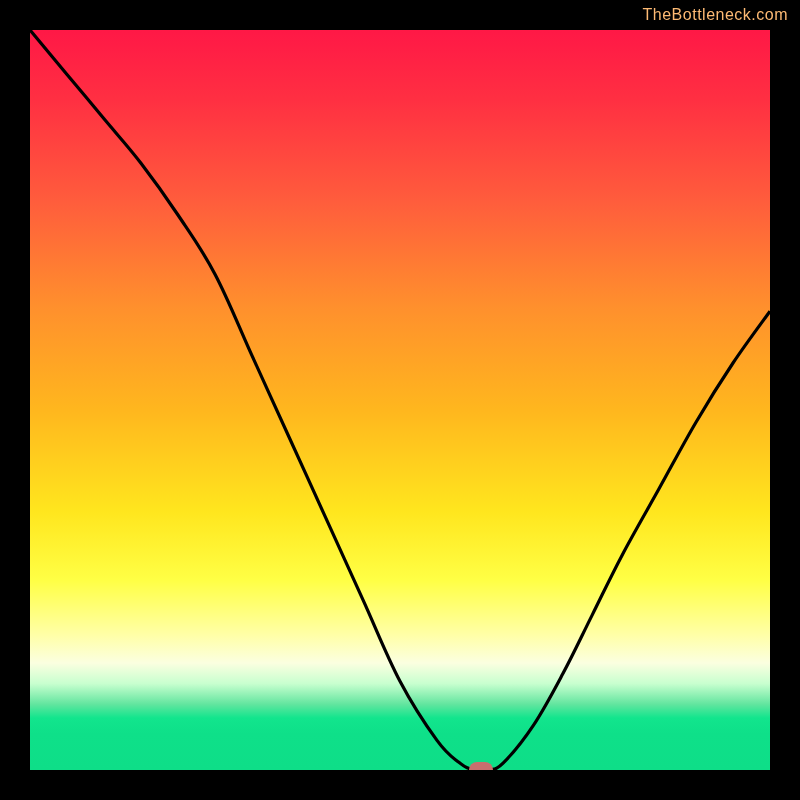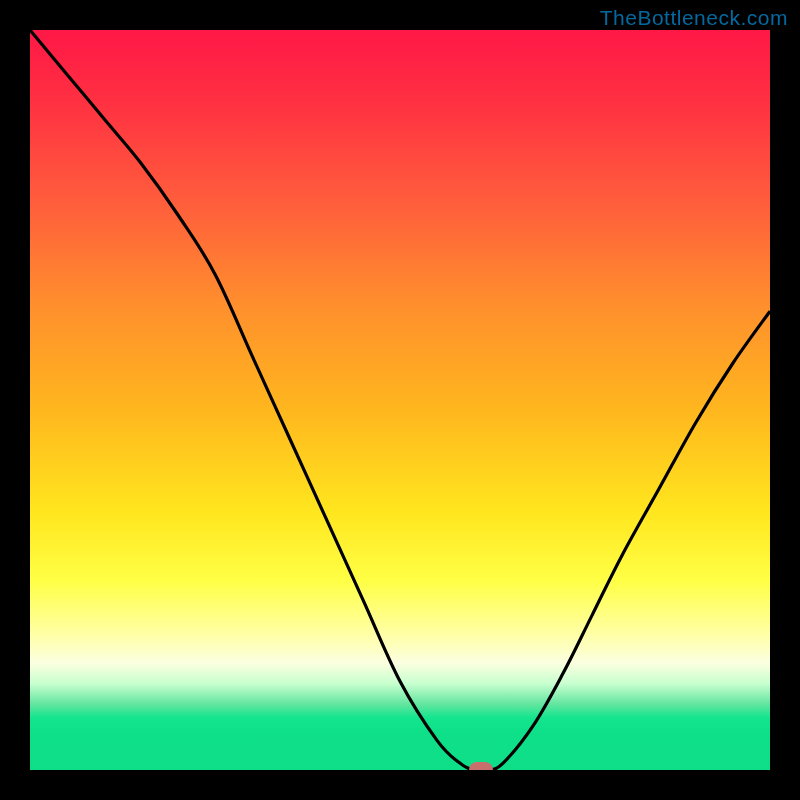--- a/index.html
+++ b/index.html
@@ -64,22 +64,22 @@
     height: 16px;
     border-radius: 8px;
     transform: translate(-50%, -50%);
     background: #c86f6e;
   }
   .watermark {
     position: absolute;
     top: 6px;
     right: 12px;
     font-family: Arial, Helvetica, sans-serif;
-    font-size: 21px;
-    color: #0369a1;
+    font-size: 16px;
+    color: #fdba74;
     letter-spacing: 0.5px;
   }
 </style>
 </head>
 <body>
 
 <div class="stage">
   <div class="watermark">TheBottleneck.com</div>
 
   <div class="plot">

